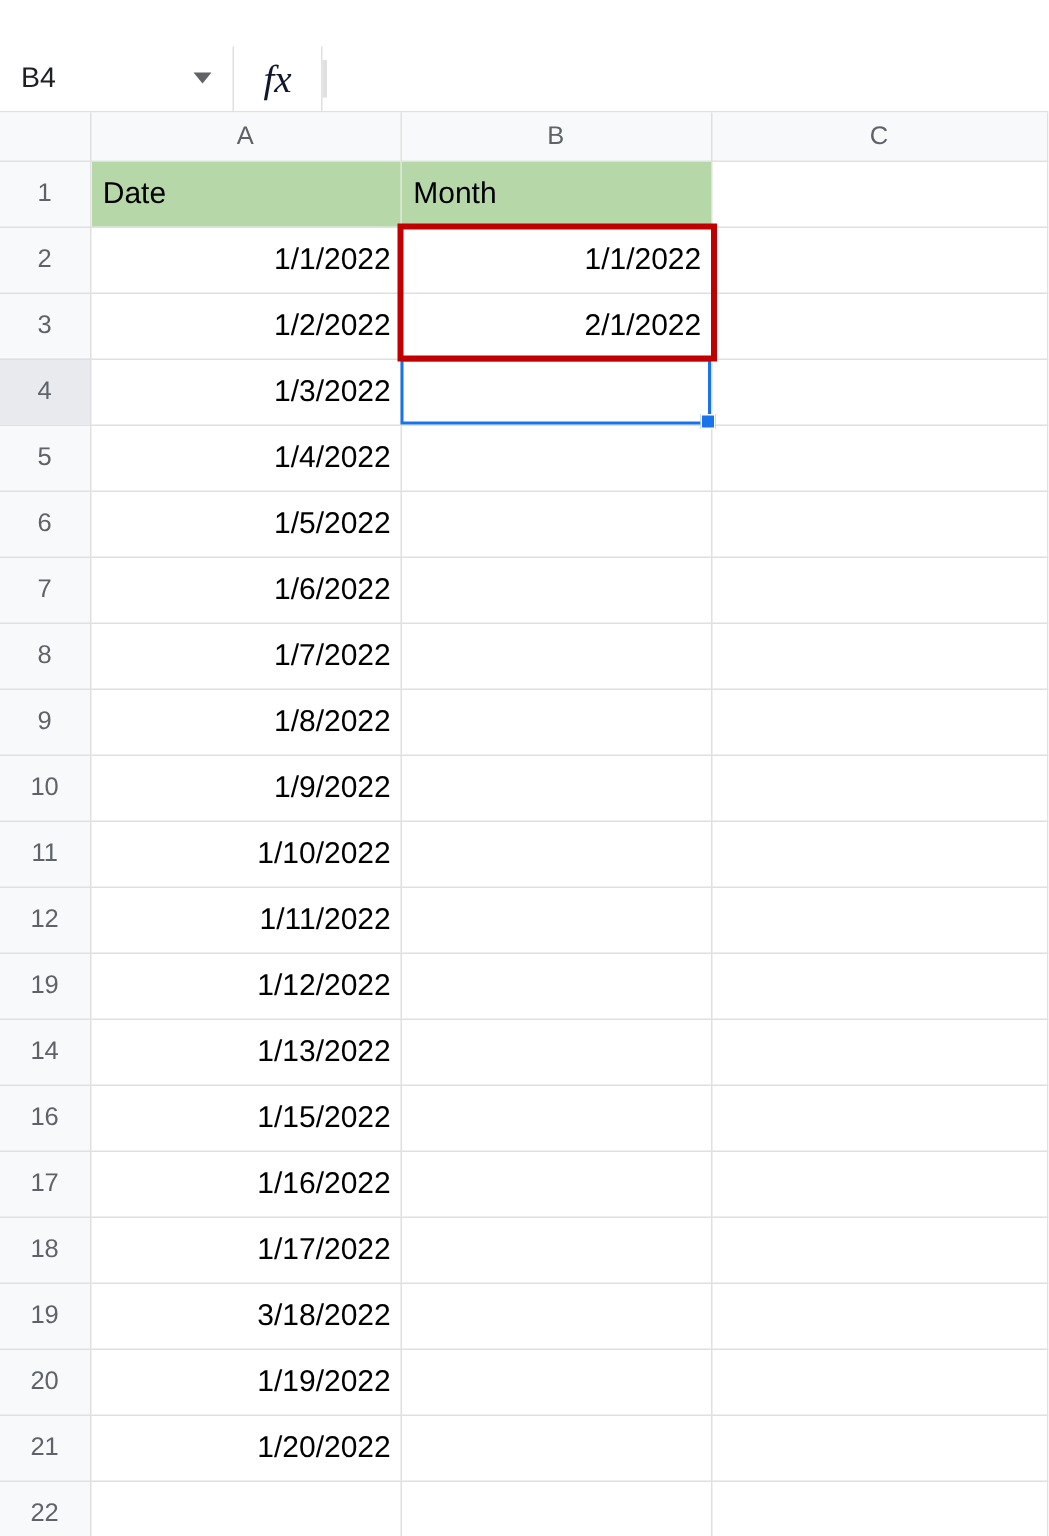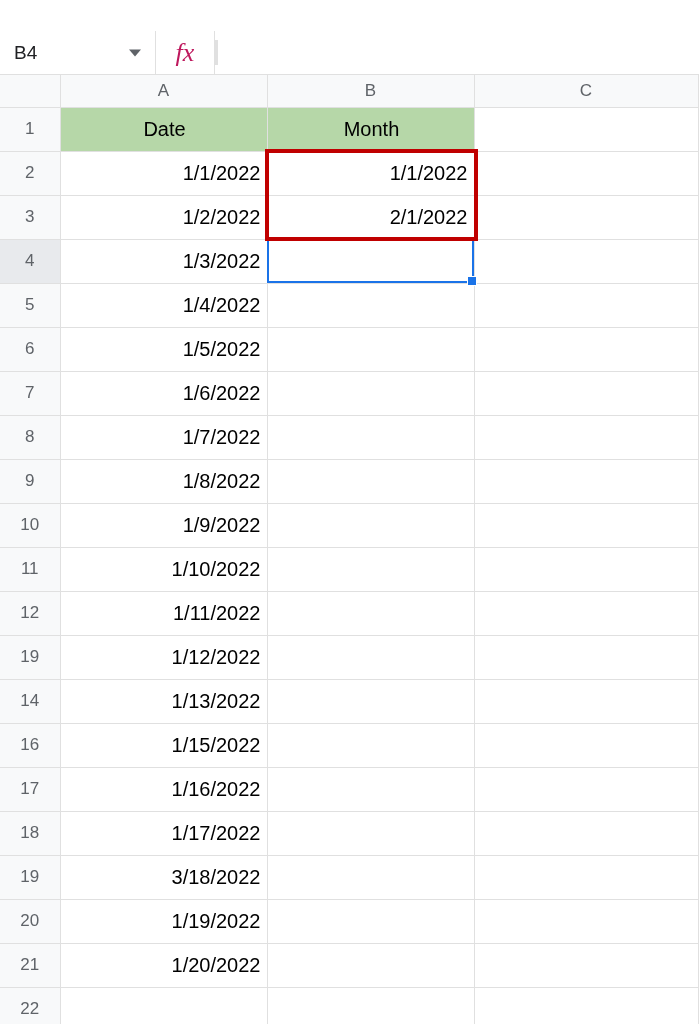--- a/index.html
+++ b/index.html
@@ -29,21 +29,21 @@
     color: #202124;
     font-size: 19px;
   }
   .name-box .dropdown-icon {
     color: #5f6368;
   }
   .fx-label {
     font-family: "Times New Roman", serif;
     font-style: italic;
     font-size: 26px;
-    color: #be185d;
+    color: #0f172a;
     width: 60px;
     text-align: right;
     border-left: 1px solid #e0e0e0;
     border-right: 1px solid #e0e0e0;
     height: 100%;
     display: flex;
     align-items: center;
     justify-content: center;
   }
   .fx-divider {
@@ -103,21 +103,21 @@
     border-bottom: 1px solid #e0e0e0;
     padding: 0 6px;
     color: #000;
     font-size: 20px;
     text-align: right;
     vertical-align: middle;
     position: relative;
   }
   td.cell.header-cell {
     background: #b6d7a8;
-    text-align: center;
+    text-align: left;
     padding-left: 8px;
   }
   .selection-box {
     position: absolute;
     border: 2px solid #1a73e8;
     pointer-events: none;
     z-index: 5;
   }
   .fill-handle {
     position: absolute;

